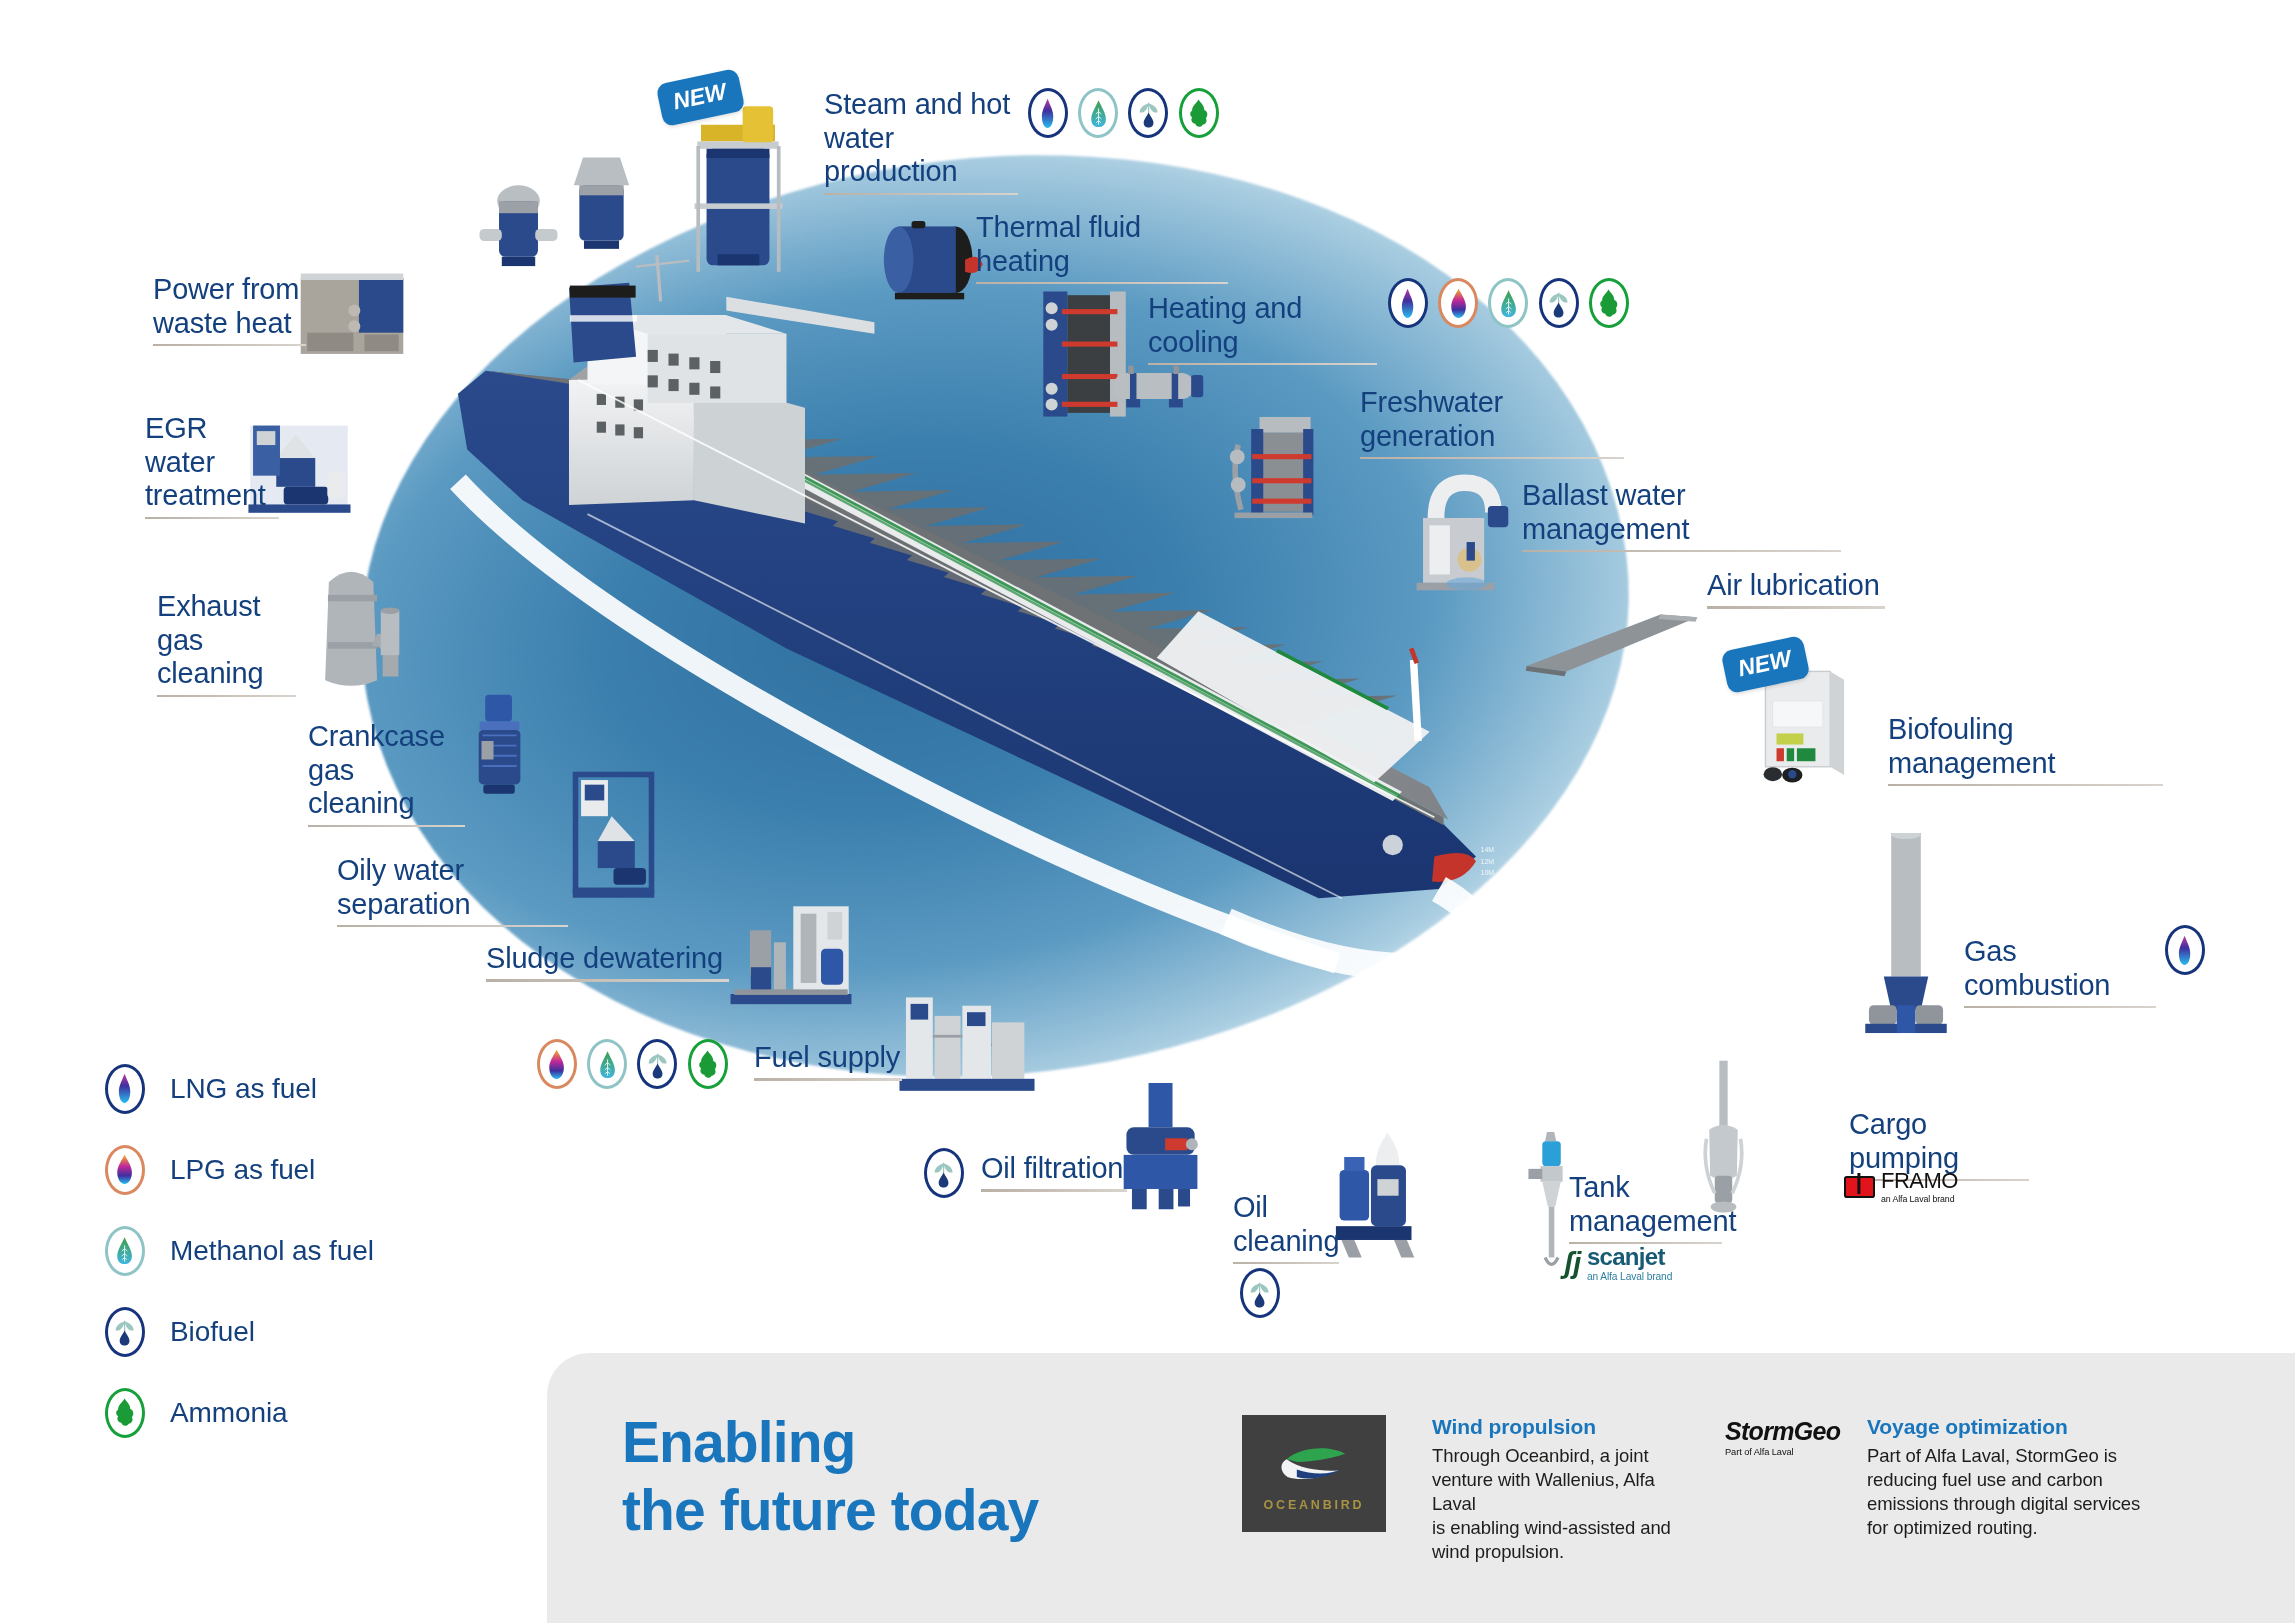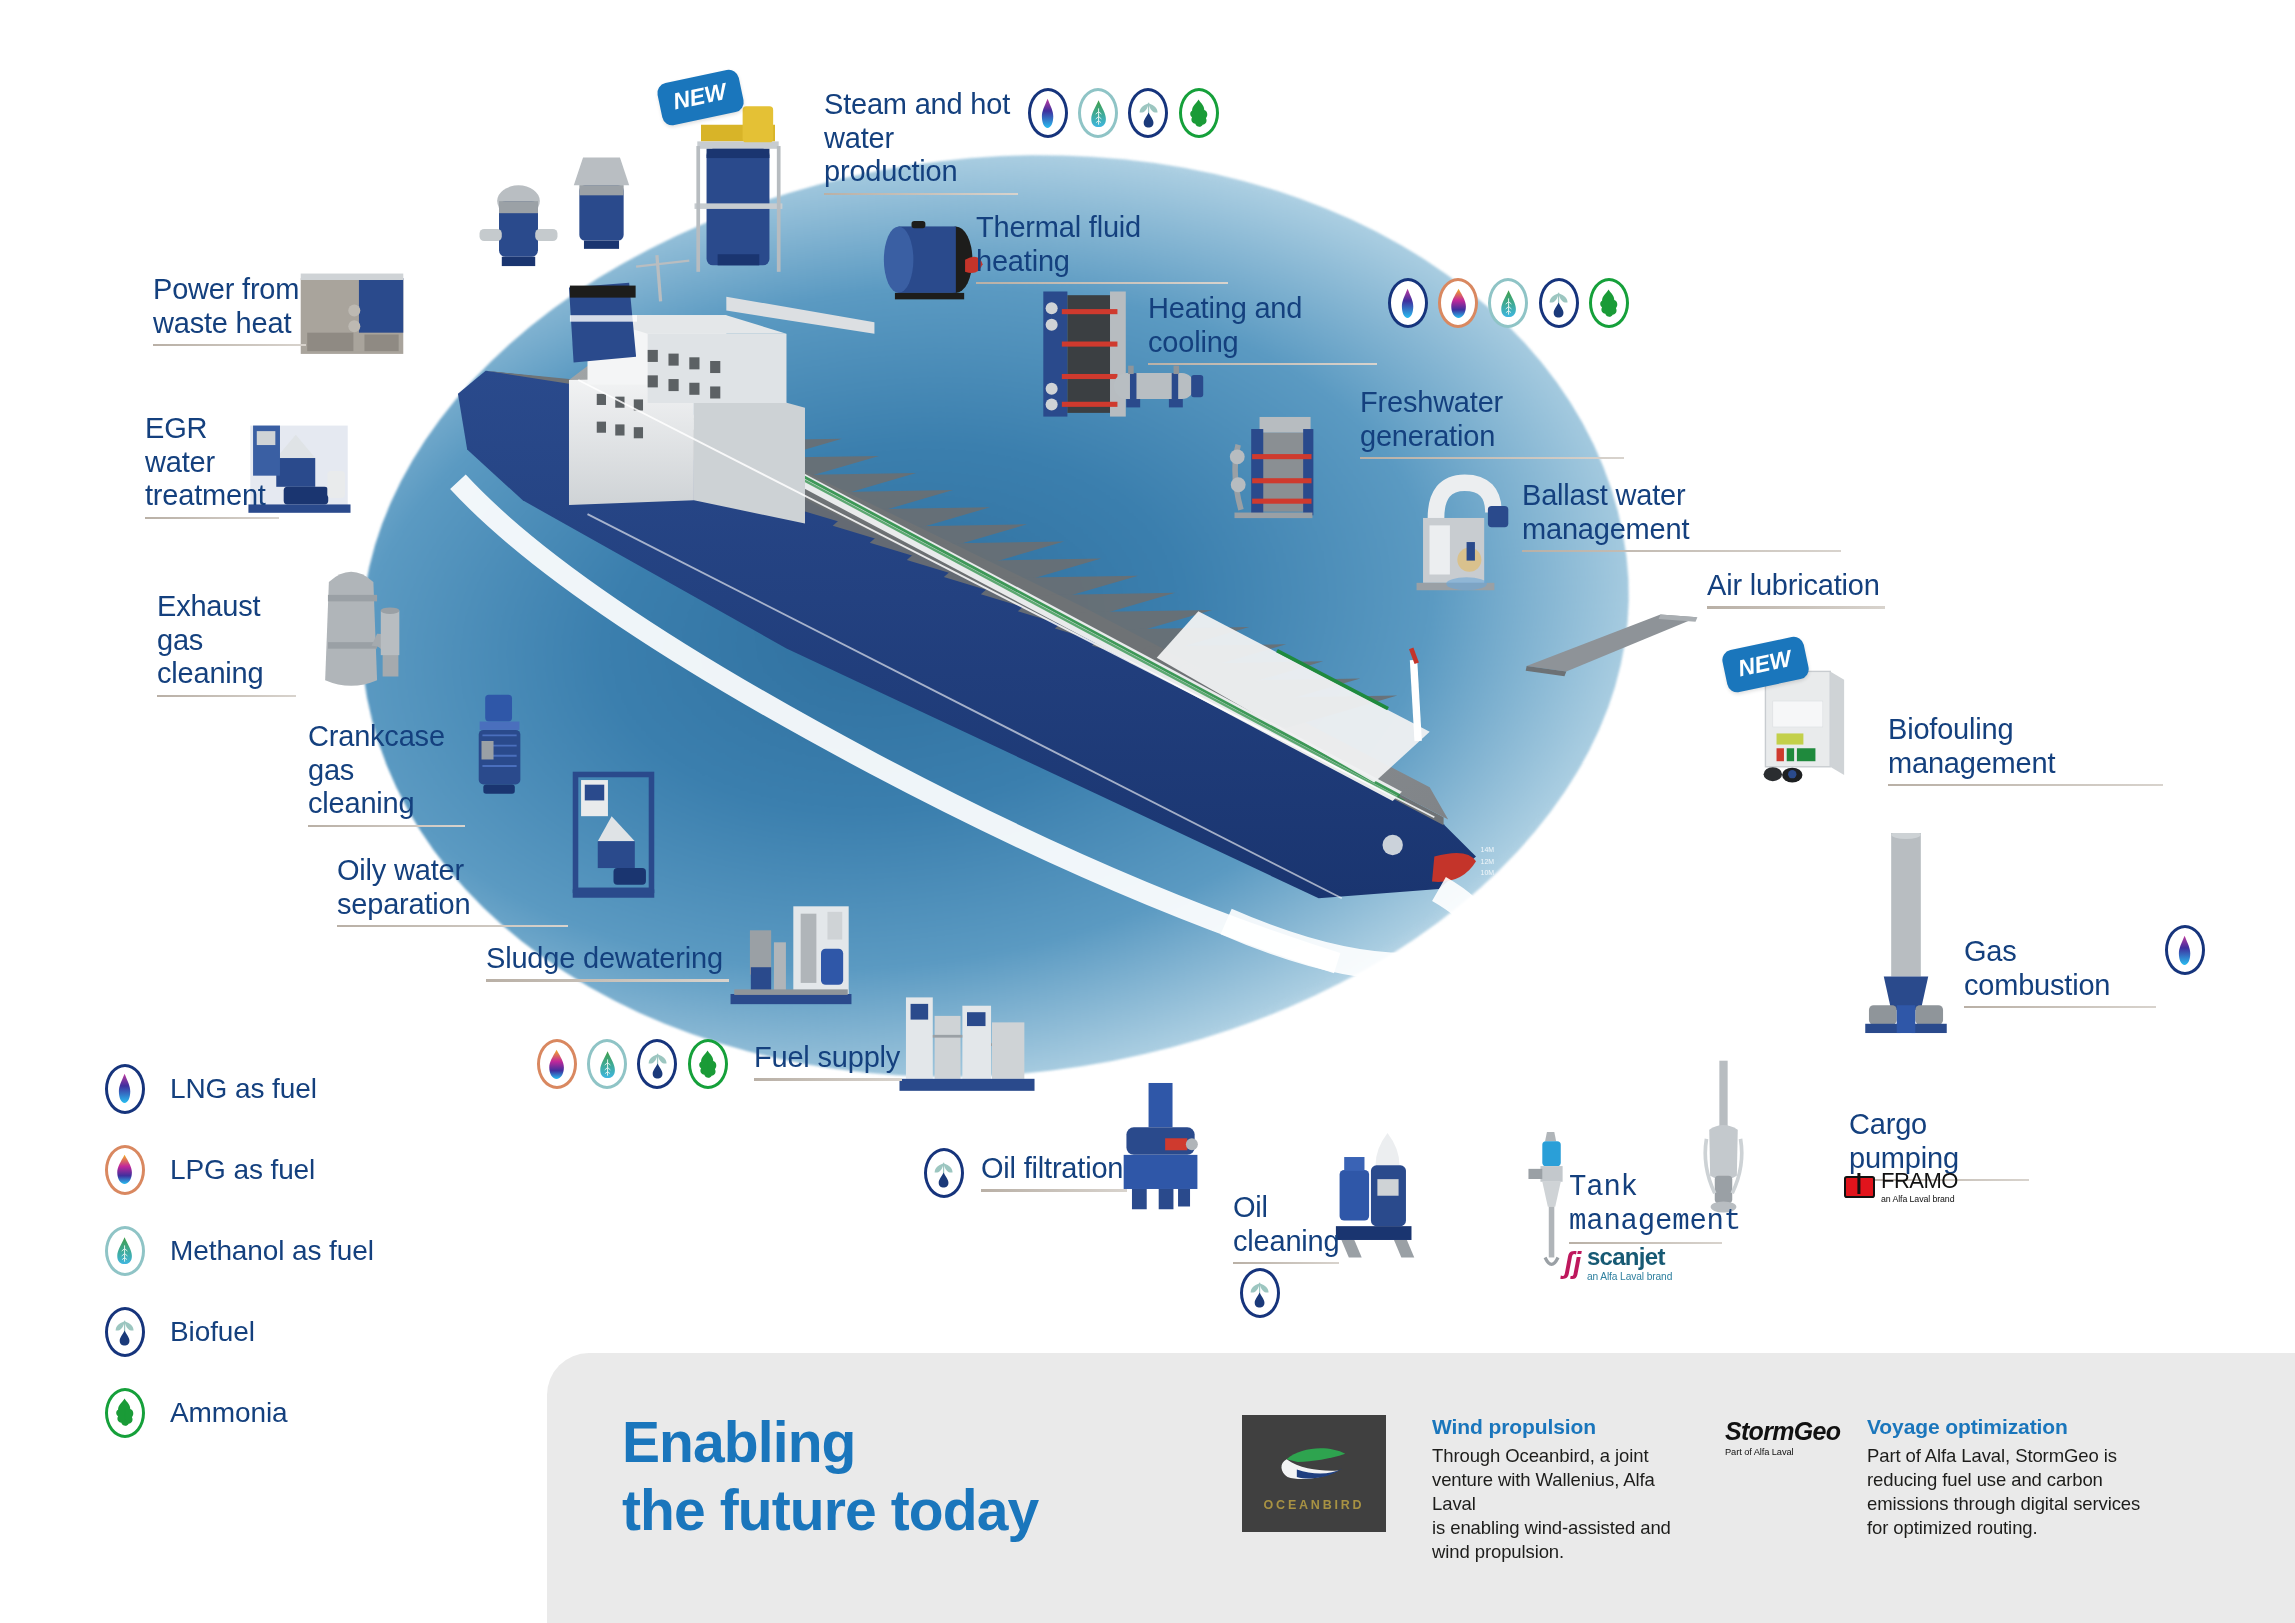--- a/index.html
+++ b/index.html
@@ -130,21 +130,21 @@
     background:#e1141c; position:relative;
   }
   #framo-logo .fbox:after{
     content:""; position:absolute; left:50%; top:-4.6px; width:3.2px; height:20.4px;
     background:#111; transform:translateX(-50%);
   }
   #framo-logo .fw { font-size:22px; font-weight:400; color:#111; letter-spacing:-0.5px; line-height:1;text-align:right;}
   #framo-logo .fs { font-size:8.8px; color:#111; letter-spacing:-0.1px; margin-top:1.9px;}
 
   #scanjet-logo { position:absolute; left:1564px; top:1245px; display:flex; align-items:center; gap:5.6px;}
-  #scanjet-logo .sj-mark { font-size:29px; color:#be185d; font-weight:700; font-style:italic; line-height:1;}
+  #scanjet-logo .sj-mark { font-size:29px; color:#14532d; font-weight:700; font-style:italic; line-height:1;}
   #scanjet-logo .sj-word { font-size:24px; font-weight:800; color:#175a74; letter-spacing:-0.7px; line-height:1;}
   #scanjet-logo .sj-sub { font-size:10.2px; color:#2d7f9e; letter-spacing:-0.1px; margin-top:1.9px;}
 </style>
 </head>
 <body>
 
 <div id="stage">
 
   <div id="ship-wrap">
 
@@ -801,21 +801,21 @@
     <div class="badge bio">
         <svg viewBox="0 0 60 80">
           <path d="M29 16 C16 20 8 28 8 38 C18 40 26 32 29 20 Z" fill="#9cc6c0"></path>
           <path d="M31 16 C44 20 52 28 52 38 C42 40 34 32 31 20 Z" fill="#9cc6c0"></path>
           <path d="M30 14 C30 30 30 40 30 46" stroke="#9cc6c0" stroke-width="3" fill="none"></path>
           <path d="M30 38 C24 50 18 56 18 63 C18 71 24 75 30 75 C36 75 42 71 42 63 C42 56 36 50 30 38 Z" fill="#1b3a7a"></path>
         </svg>
       </div>
   </div>
 
-  <div class="callout" style="left:1569px; top:1171px; width:153px;font-family:Liberation Mono, monospace;">
+  <div class="callout" style="left:1569px; top:1171px; width:153px;">
     <div class="ctext">Tank
 management</div>
     <div class="rule"></div>
   </div>
 
   <div id="framo-logo">
     <div class="fbox"></div>
     <div>
       <div class="fw">FRAMO</div>
       <div class="fs">an Alfa Laval brand</div>

